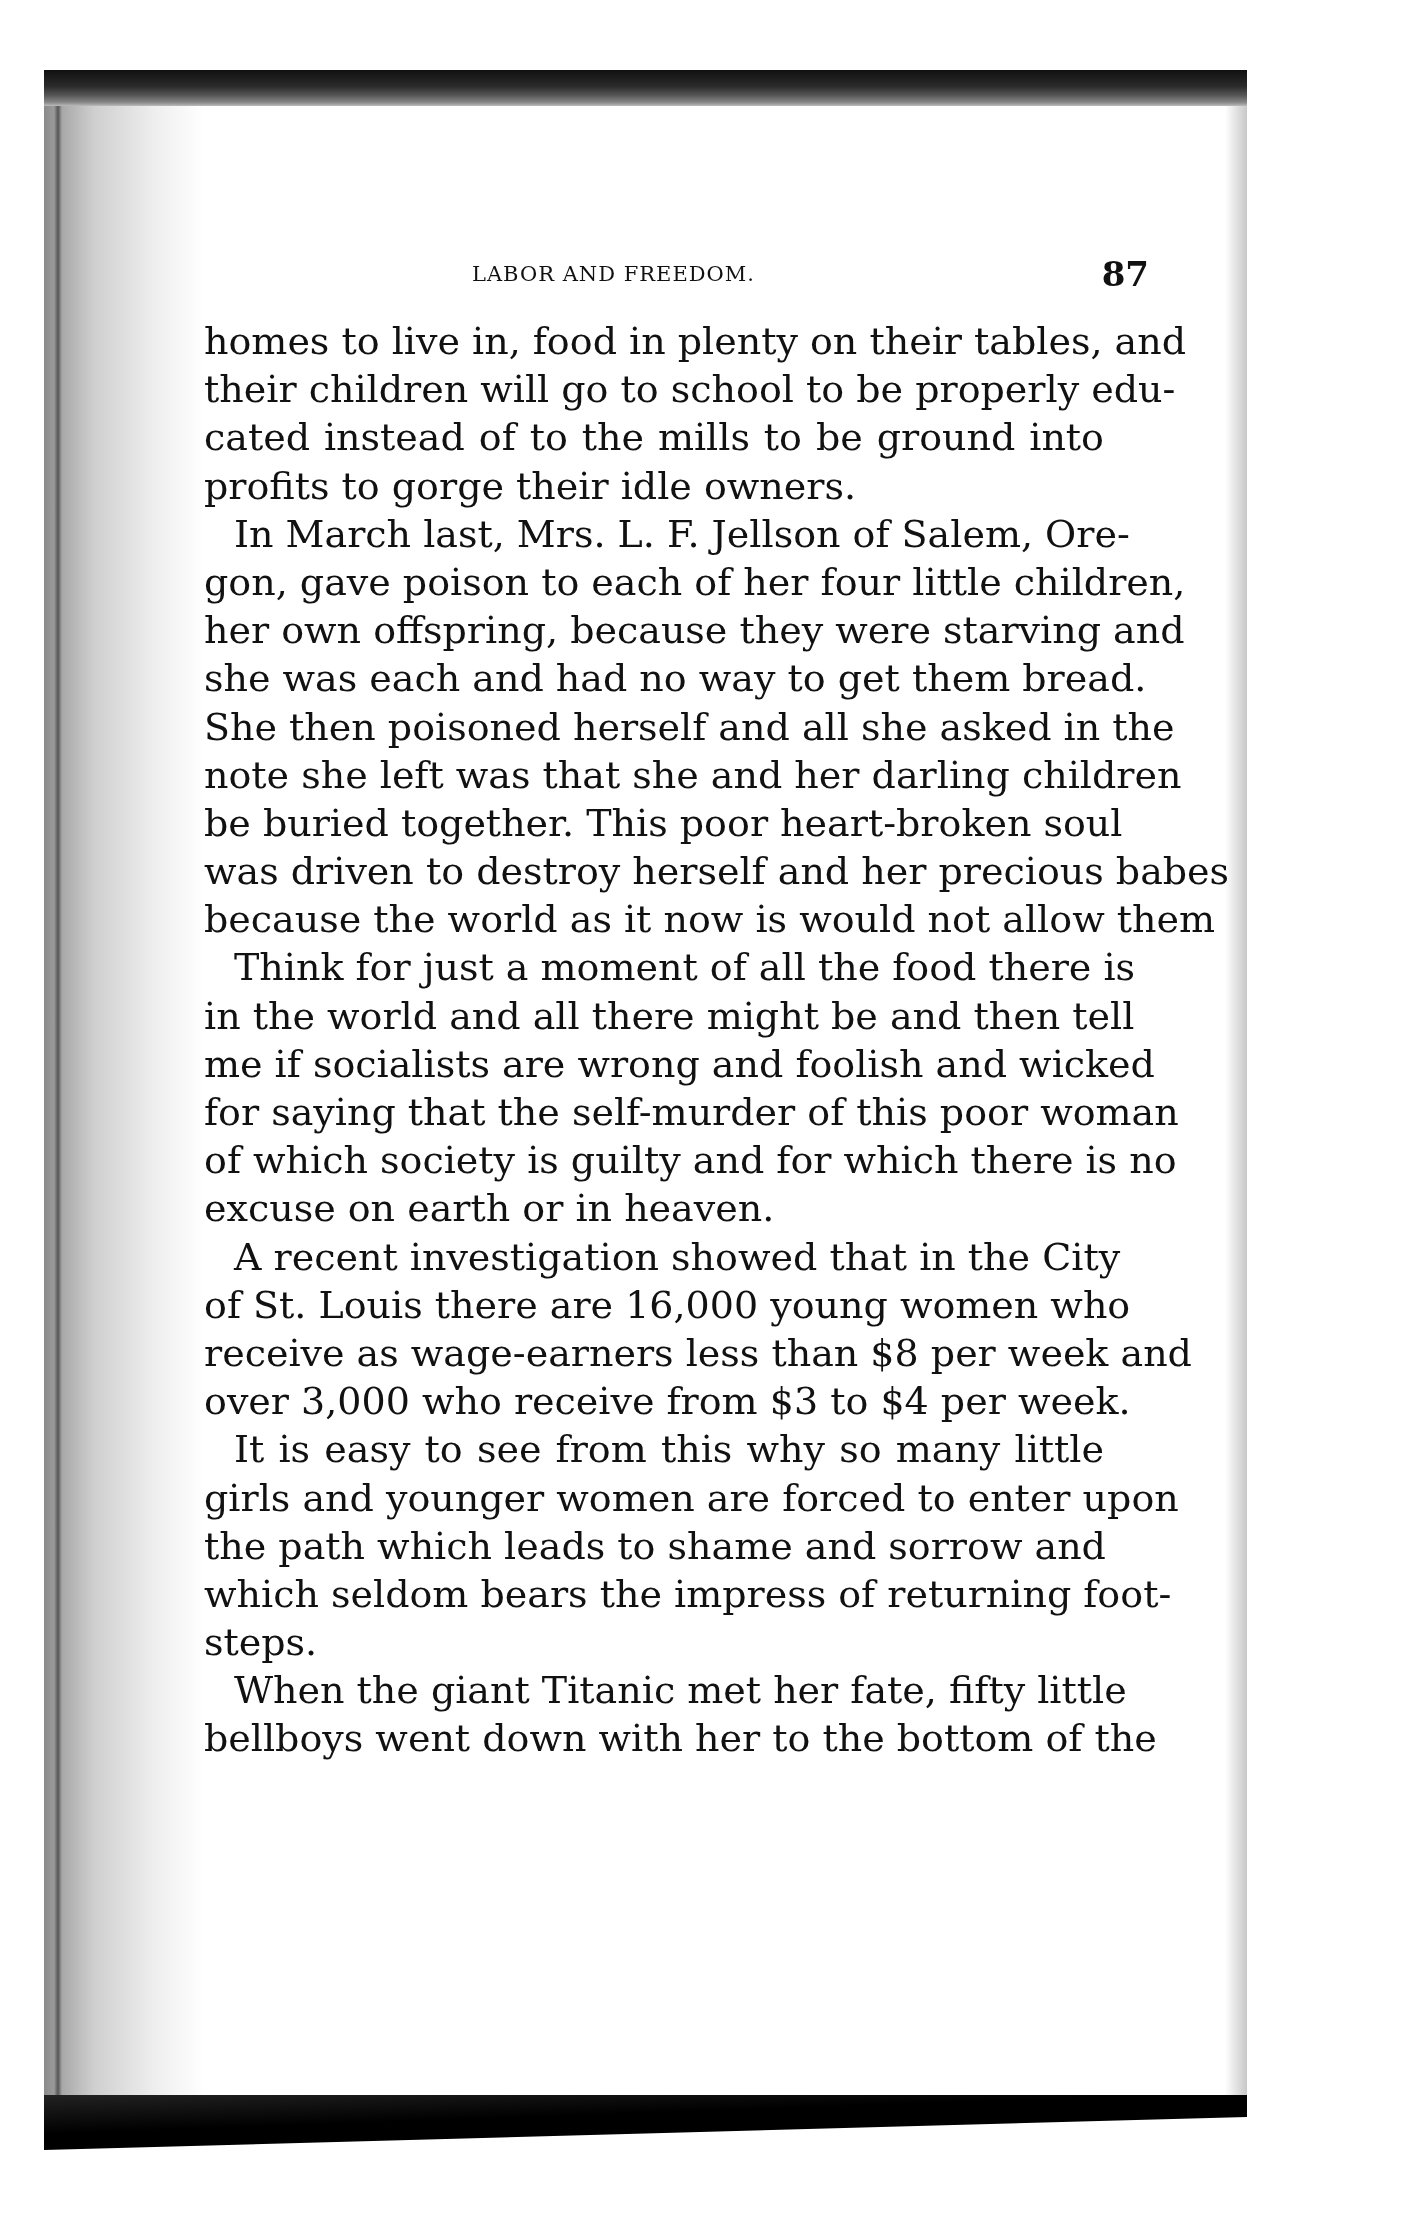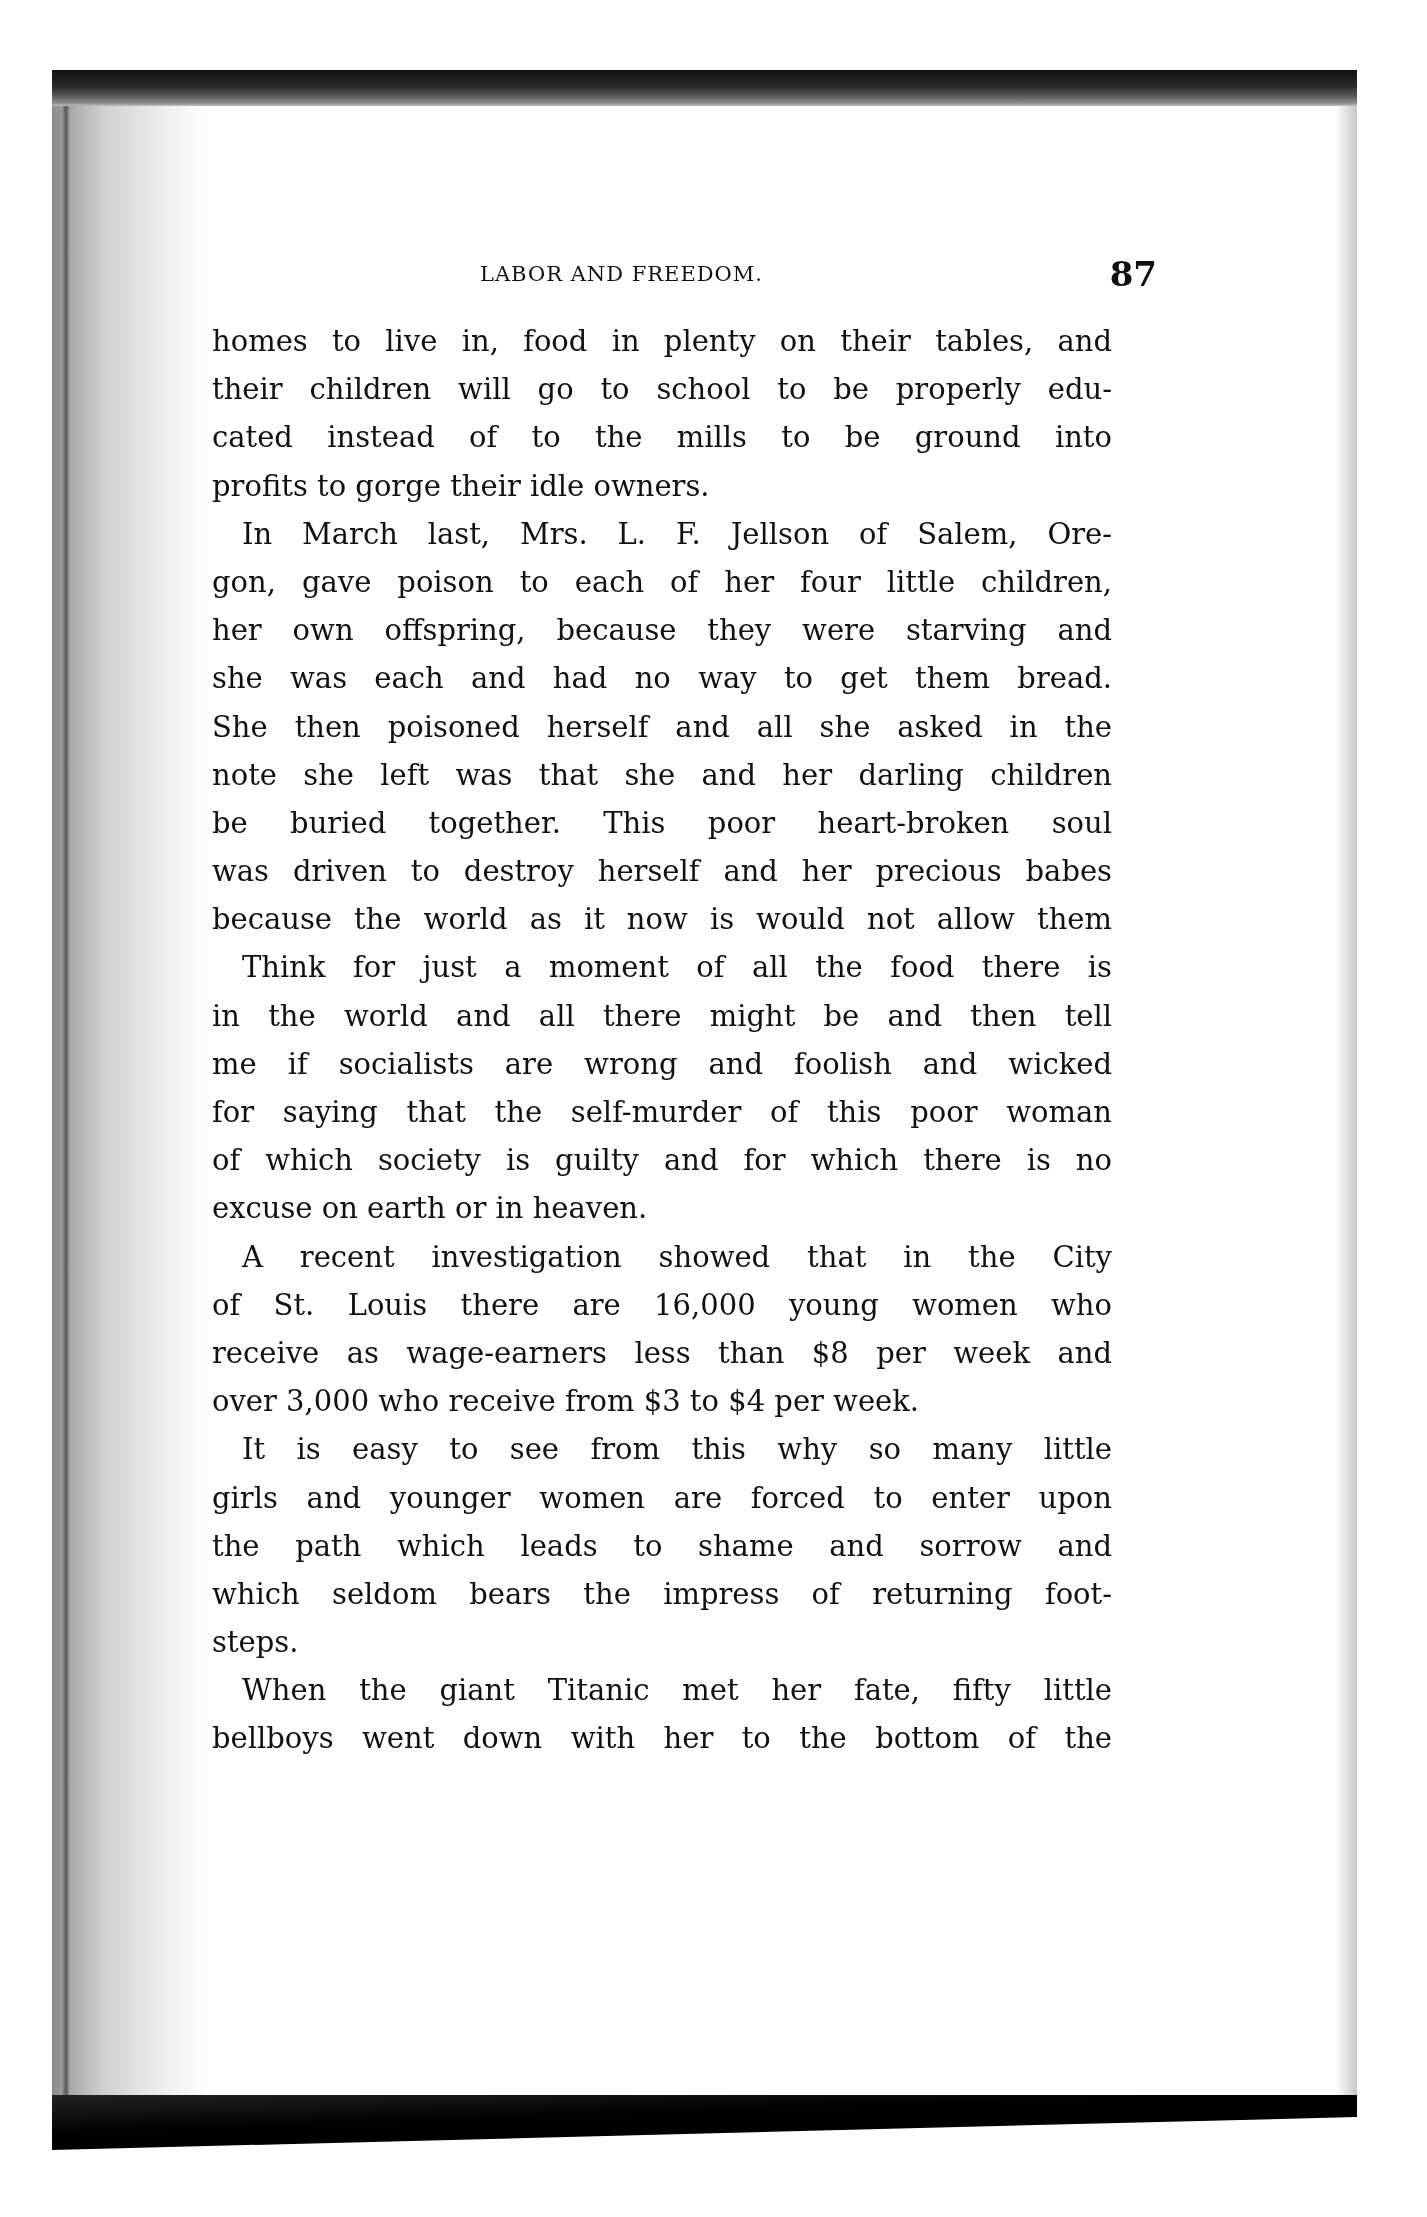--- a/index.html
+++ b/index.html
@@ -1,33 +1,33 @@
 <!DOCTYPE html>
 <html><head>
 <meta charset="utf-8">
 <style>
   html, body { margin: 0; padding: 0; background: #ffffff; }
   body { width: 1427px; height: 2217px; position: relative; overflow: hidden; }
-  .scan { position: absolute; left: 52px; top: 70px; width: 1305px; height: 2080px; background: #ffffff; }
+  .scan { position: absolute; left: 44px; top: 70px; width: 1203px; height: 2080px; background: #ffffff; }
   .top-bar { position: absolute; left: 0; top: 0; width: 100%; height: 36px;
     background: linear-gradient(180deg, #111 0%, #2a2a2a 45%, #555 70%, #888 90%, #bbb 100%); }
   .bottom-bar { position: absolute; left: 0; bottom: 0; width: 100%; height: 55px;
     background: linear-gradient(178deg, #222 0%, #000 40%, #000 100%);
     clip-path: polygon(0 0, 100% 0, 100% 40%, 0 100%); }
   .left-shade { position: absolute; left: 0; top: 36px; width: 160px; height: calc(100% - 91px);
     background: linear-gradient(90deg, #8a8a8a 0px, #9a9a9a 10px, #555 14px, #a8a8a8 18px, #cfcfcf 50px, #eee 110px, rgba(255,255,255,0) 160px); }
   .right-shade { position: absolute; right: 0; top: 36px; width: 22px; height: calc(100% - 91px);
     background: linear-gradient(90deg, rgba(255,255,255,0) 0, #ddd 60%, #c8c8c8 100%); }
   .page { position: absolute; left: 0; top: 0; width: 100%; height: 100%; }
   .running-head { position: absolute; top: 186px; left: 160px; width: 945px; height: 40px;
     font-family: "DejaVu Serif", "Liberation Serif", serif; color: #111; }
   .running-title { position: absolute; left: 268px; top: 6px; font-size: 21px; letter-spacing: 1px; }
   .page-number { position: absolute; right: 0; top: -2px; font-size: 34px; font-weight: bold; margin-left: 40px; }
   .body-text { position: absolute; left: 160px; top: 247px; width: 900px;
-    font-family: "DejaVu Serif", "Liberation Serif", serif; font-size: 29px; line-height: 48.2px; color: #111; }
+    font-family: "DejaVu Serif", "Liberation Serif", serif; font-size: 38px; line-height: 48.2px; color: #111; }
   .line { display: block; white-space: nowrap; text-align: justify; text-align-last: justify; height: 48.2px; }
   .line.last { text-align-last: left; }
   .line.indent { padding-left: 30px; }
 </style>
 </head>
 <body>
 
 <div class="scan">
   <div class="top-bar"></div>
   <div class="left-shade"></div>

